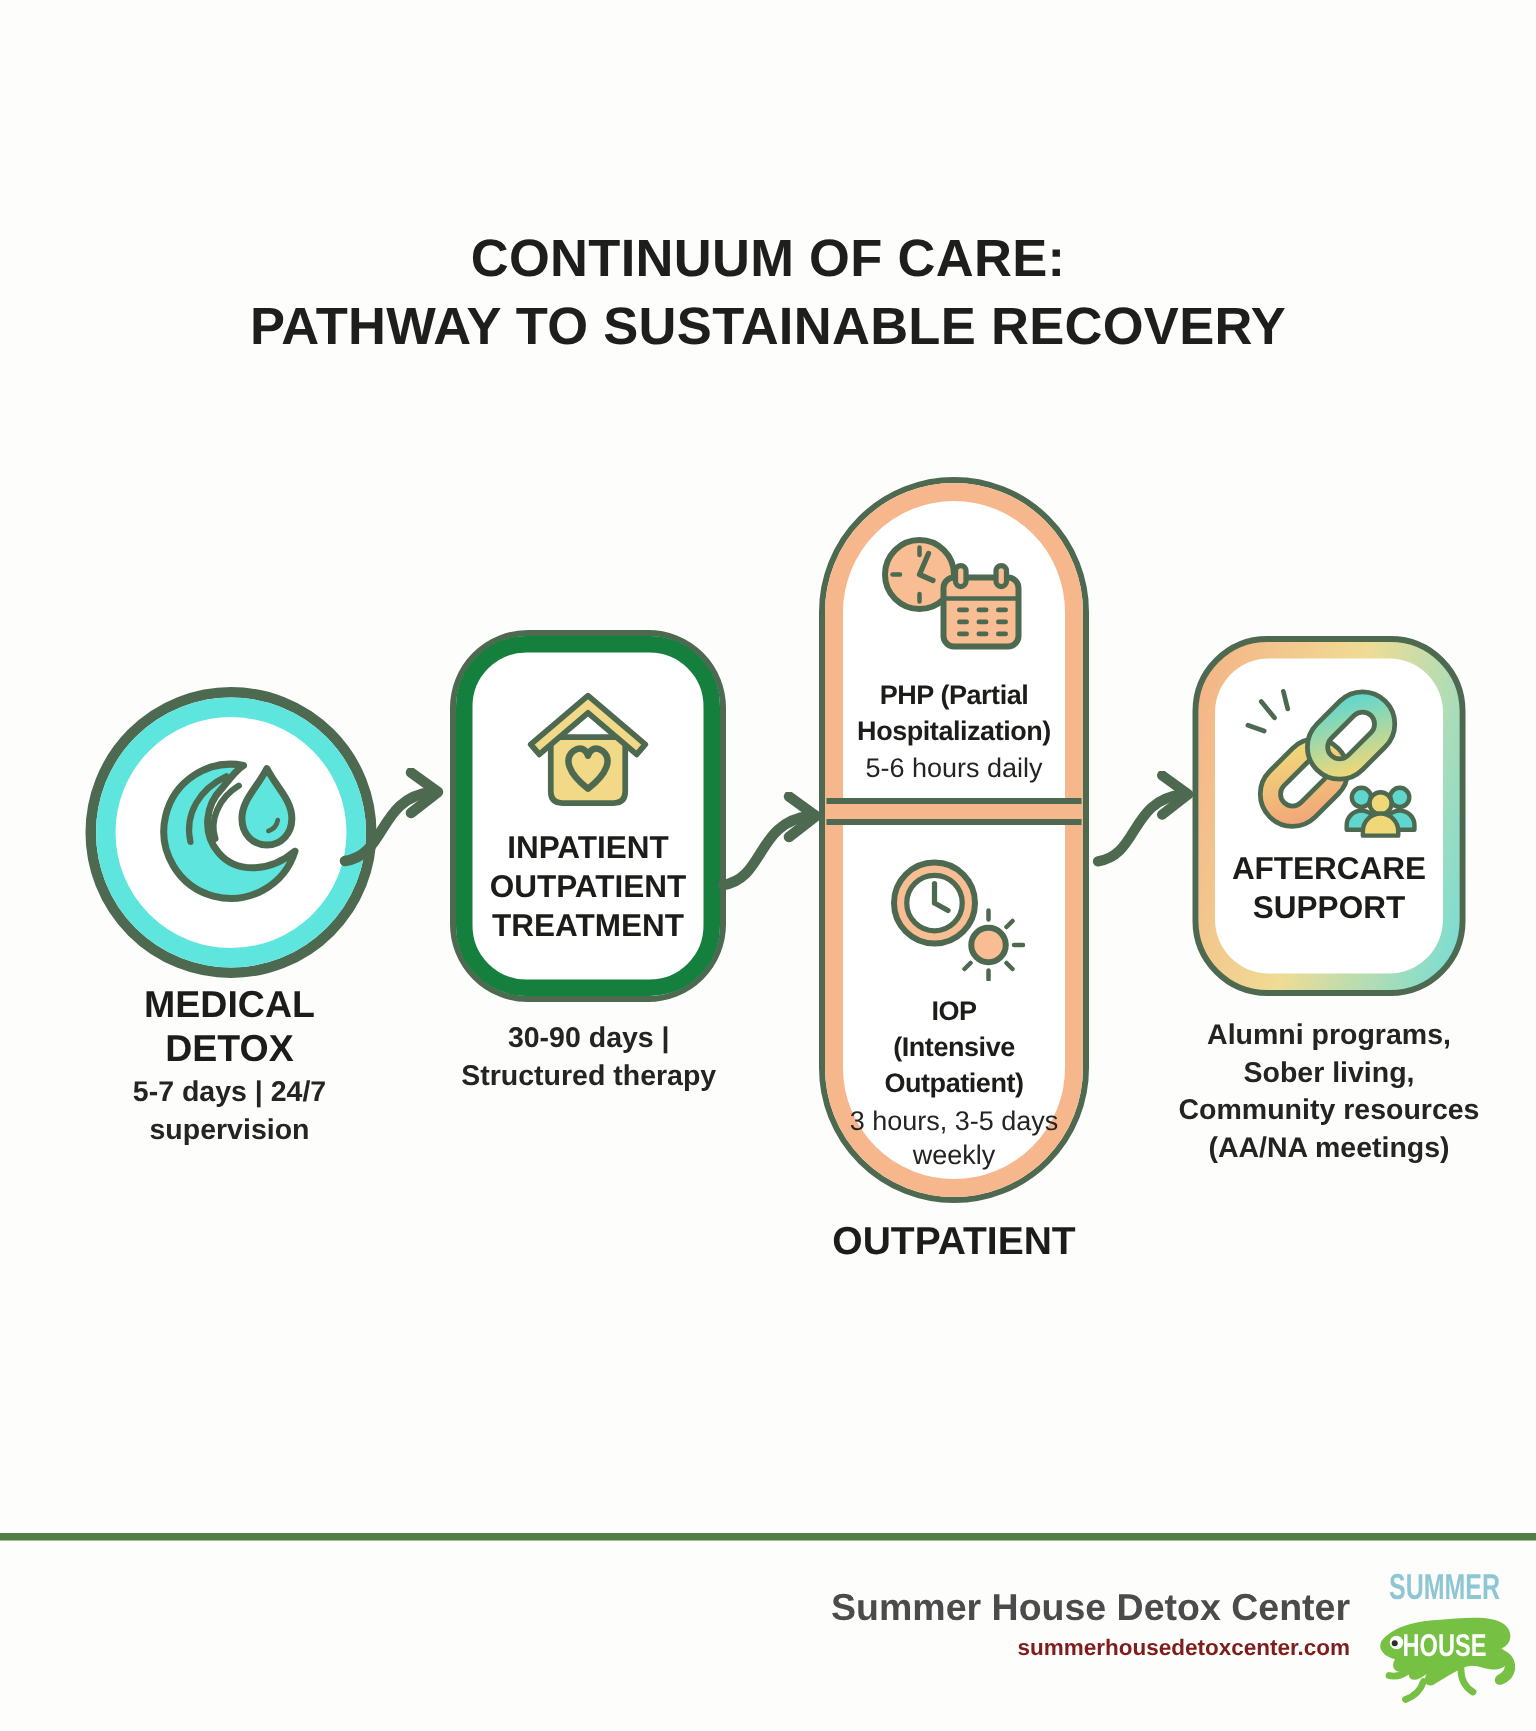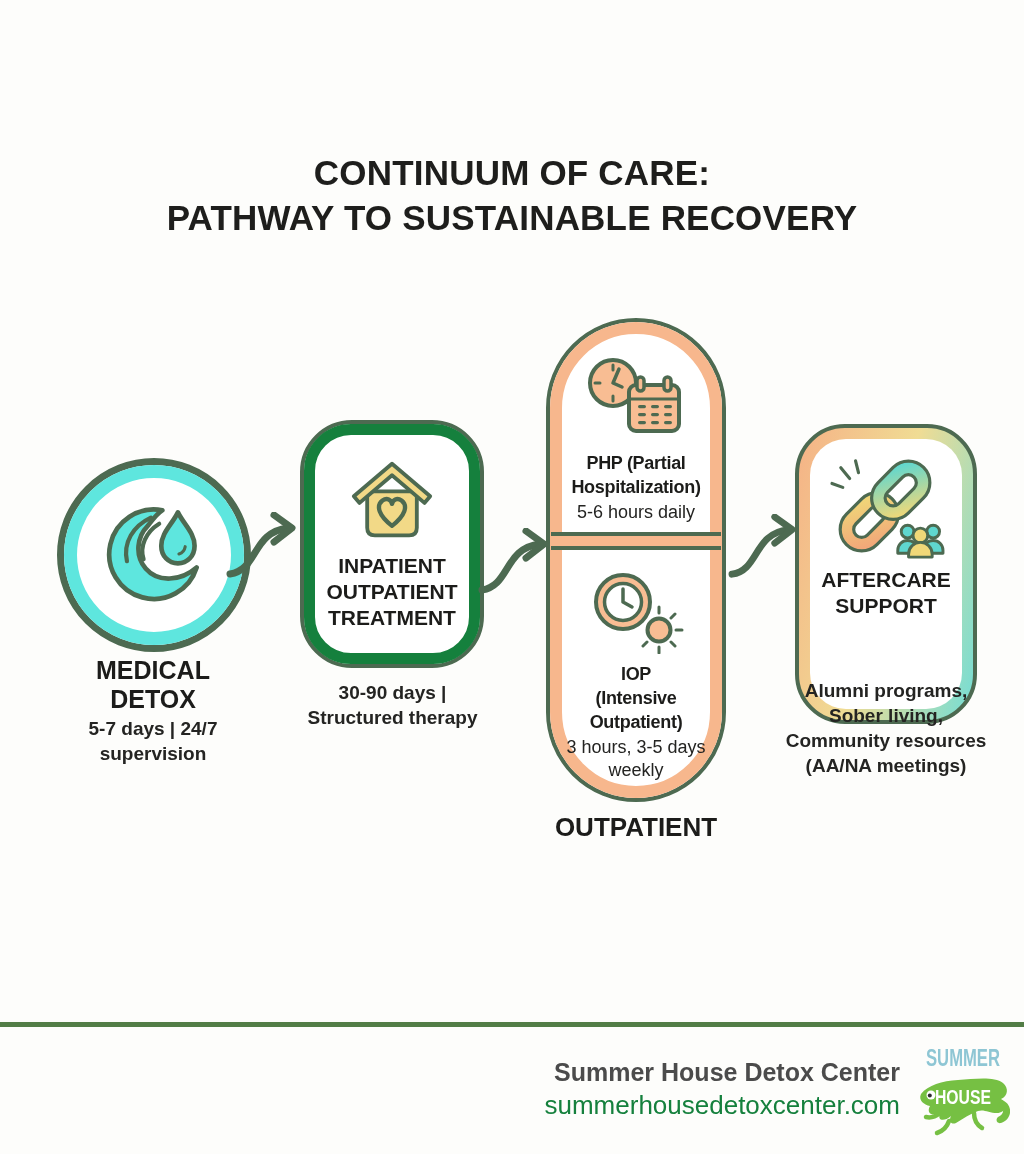--- a/index.html
+++ b/index.html
@@ -19,21 +19,21 @@
                   border:7px solid #4d6a51; border-radius:50%; background:#fff; }
   .detox-ring { position:absolute; inset:0; border:13px solid #5ee6de; border-radius:50%; }
   .detox-icon { position:absolute; left:50%; top:50%; transform:translate(-50%,-50%); }
 
   
   .box-outer { position:absolute; border:4px solid #4d6a51; background:#fff; }
   .inpatient-outer { left:300px; top:420px; width:184px; height:248px; border-radius:52px; }
   .inpatient-inner { position:absolute; inset:0; border:11px solid #15803d; border-radius:47px;
                      display:flex; flex-direction:column; align-items:center; padding-top:24px; }
 
-  .aftercare-outer { left:795px; top:424px; width:182px; height:300px; border-radius:50px;
+  .aftercare-outer { left:795px; top:424px; width:182px; height:240px; border-radius:50px;
                      background:linear-gradient(105deg,#f5b286 0%,#f0dc94 48%,#74ddd5 100%); padding:11px; }
   .aftercare-inner { width:100%; height:100%; background:#fff; border-radius:36px;
                      display:flex; flex-direction:column; align-items:center; padding-top:14px; }
 
   
   .pill-outer { position:absolute; left:546px; top:318px; width:180px; height:484px;
                 border:4px solid #4d6a51; border-radius:92px; background:#fff; }
   .pill-inner { position:absolute; inset:0; border:12px solid #f7b78d; border-radius:87px; }
   .pill-divider { position:absolute; left:1px; right:1px; top:210px; height:18px;
                   background:#f7b78d; border-top:4px solid #4d6a51; border-bottom:4px solid #4d6a51; }
@@ -42,21 +42,21 @@
   .pill-bottom { top:236px; bottom:0; justify-content:flex-start; padding-top:10px; }
   .pill-heading { font-weight:800; font-size:18px; line-height:24px; letter-spacing:-.3px; text-align:center; color:#1c1c1a; }
   .pill-detail  { font-size:18px; line-height:23px; text-align:center; color:#242422; }
 
   
   .arrow { position:absolute; }
 
   
   .footer-line { position:absolute; left:0; top:1022px; width:100%; height:5px; background:#527d46; }
   .footer-name { position:absolute; right:124px; top:1058px; font-weight:700; font-size:25px; color:#4b4b4b; text-align:right; }
-  .footer-url  { position:absolute; right:124px; top:1090px; font-weight:400; font-size:26px; color:#15803d; text-align:right; }
+  .footer-url  { position:absolute; right:124px; top:1090px; font-weight:700; font-size:15px; color:#7f1d1d; text-align:right; }
   .footer-logo { position:absolute; left:916px; top:1044px; }
 </style>
 </head>
 <body>
 
 <div class="canvas">
 
   <div class="title">
     <div>CONTINUUM OF CARE:</div>
     <div>PATHWAY TO SUSTAINABLE RECOVERY</div>

